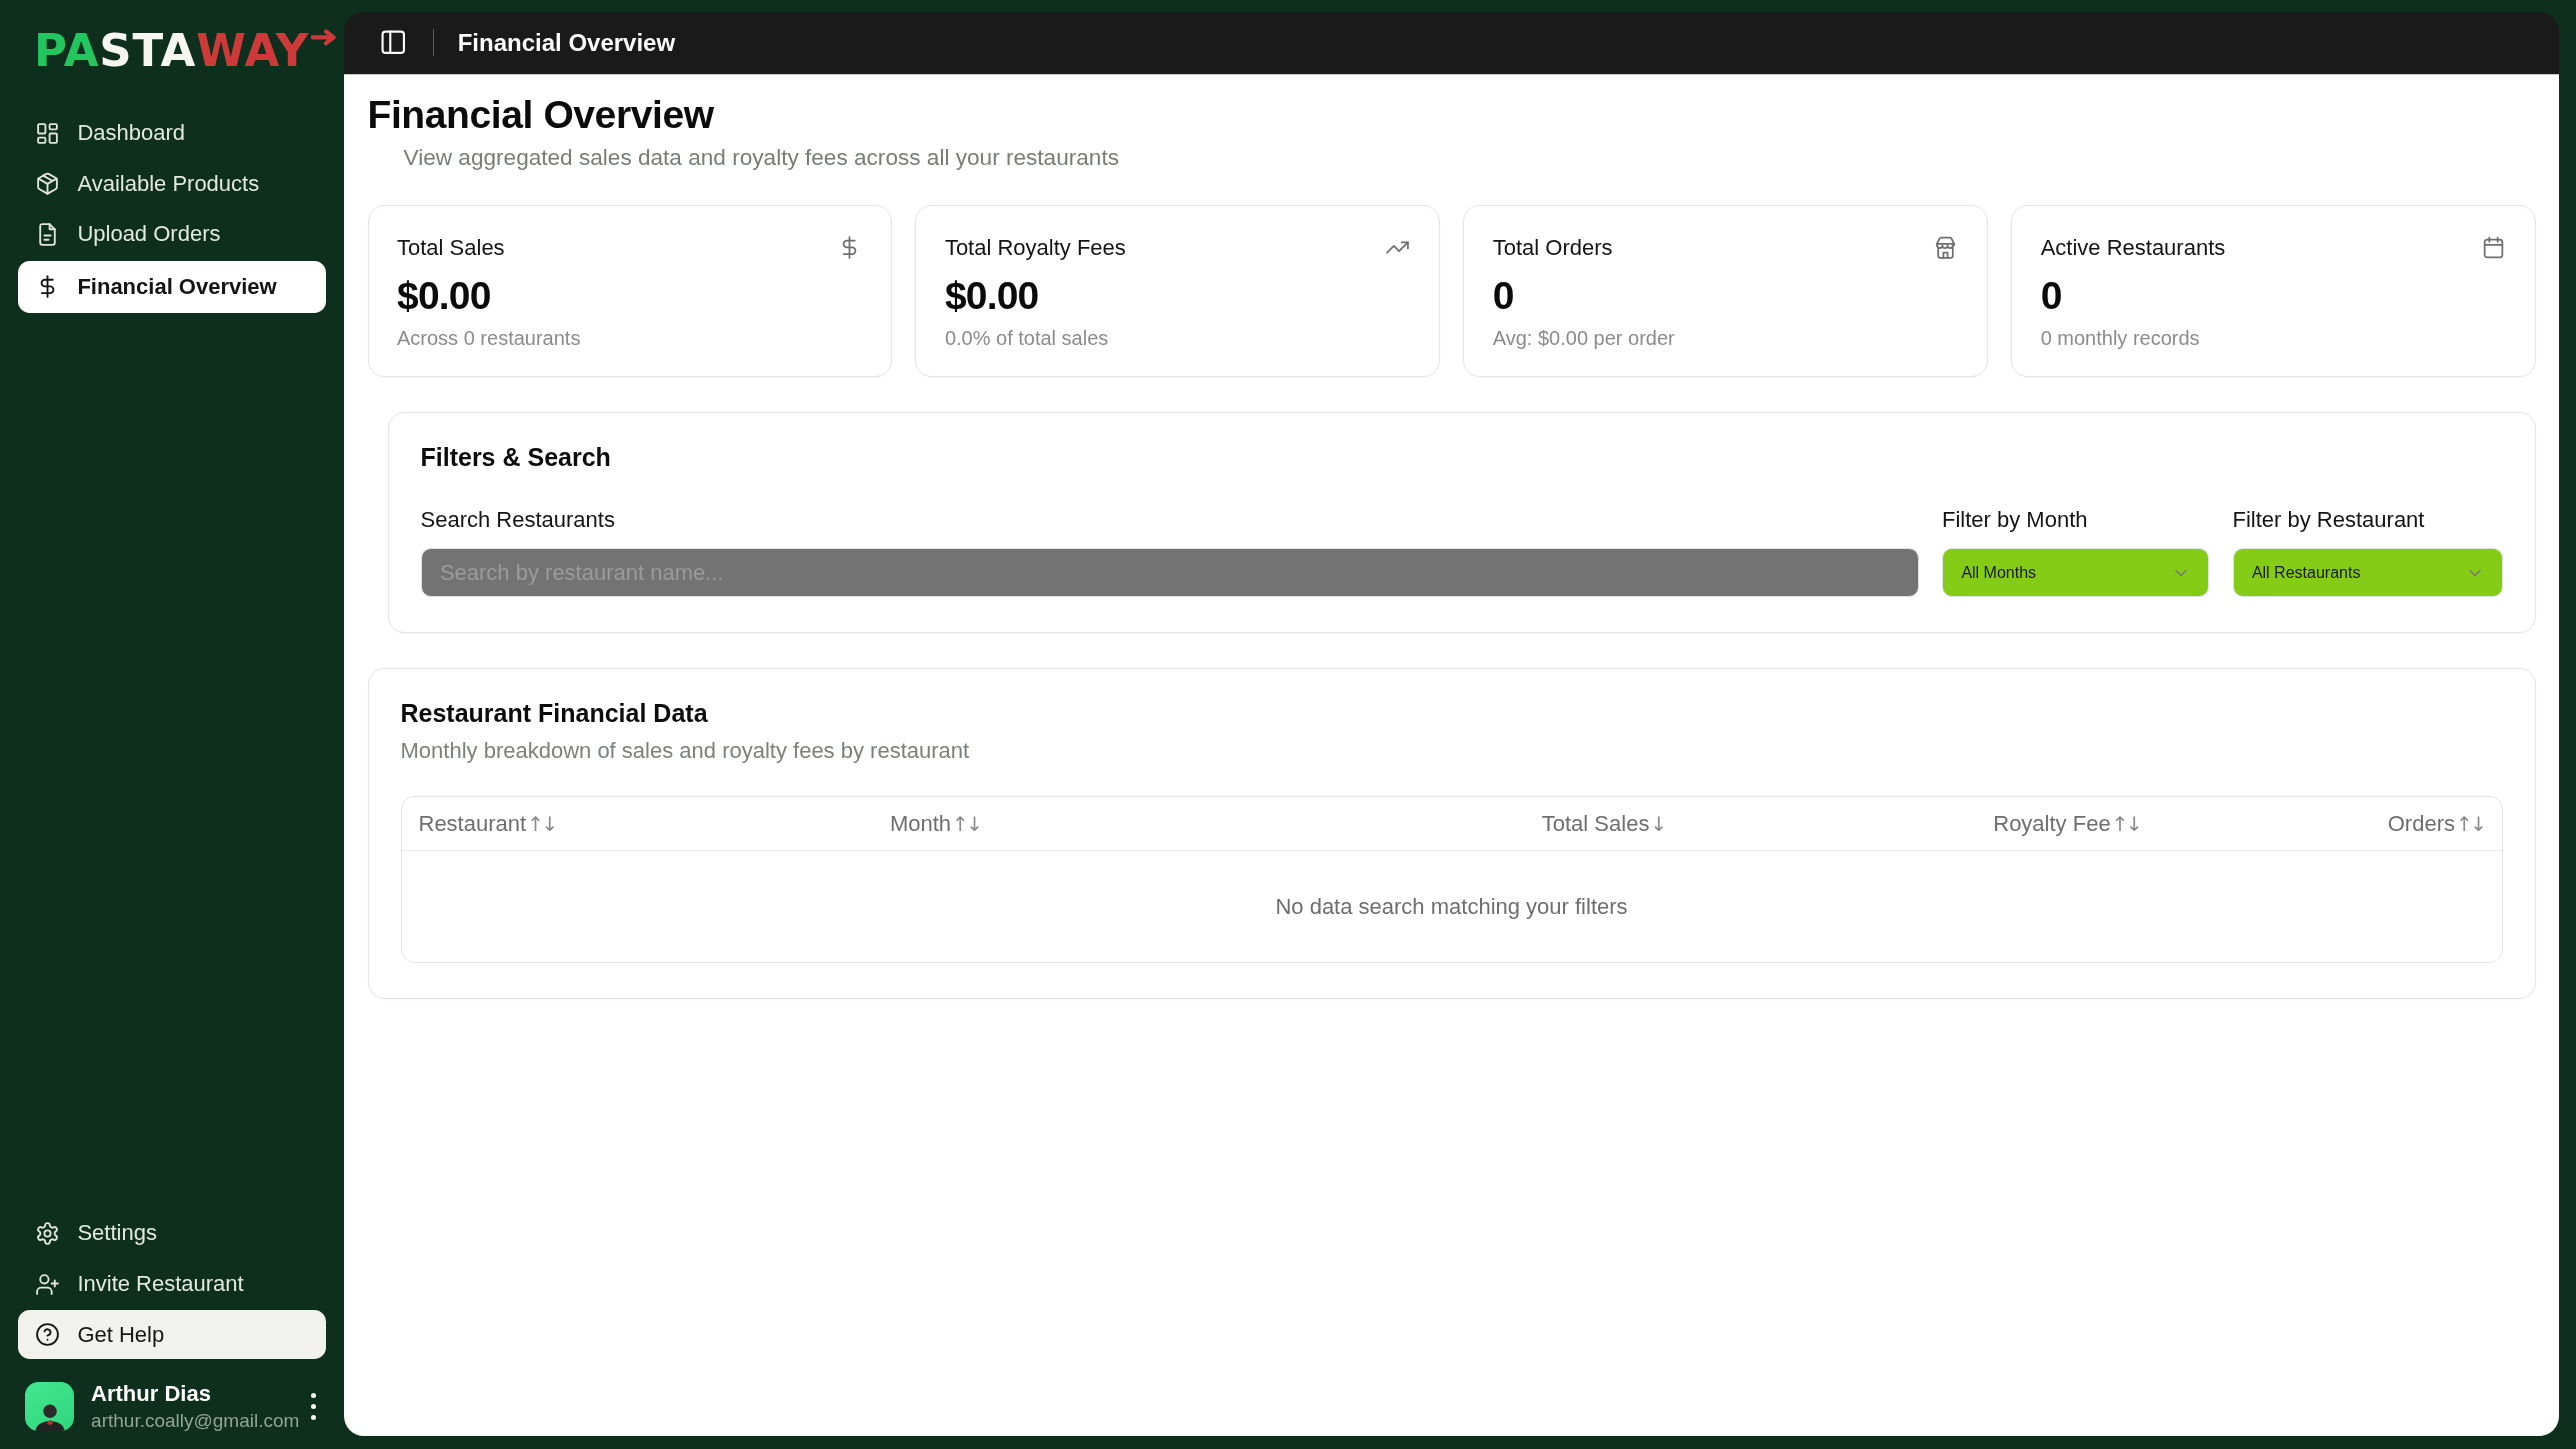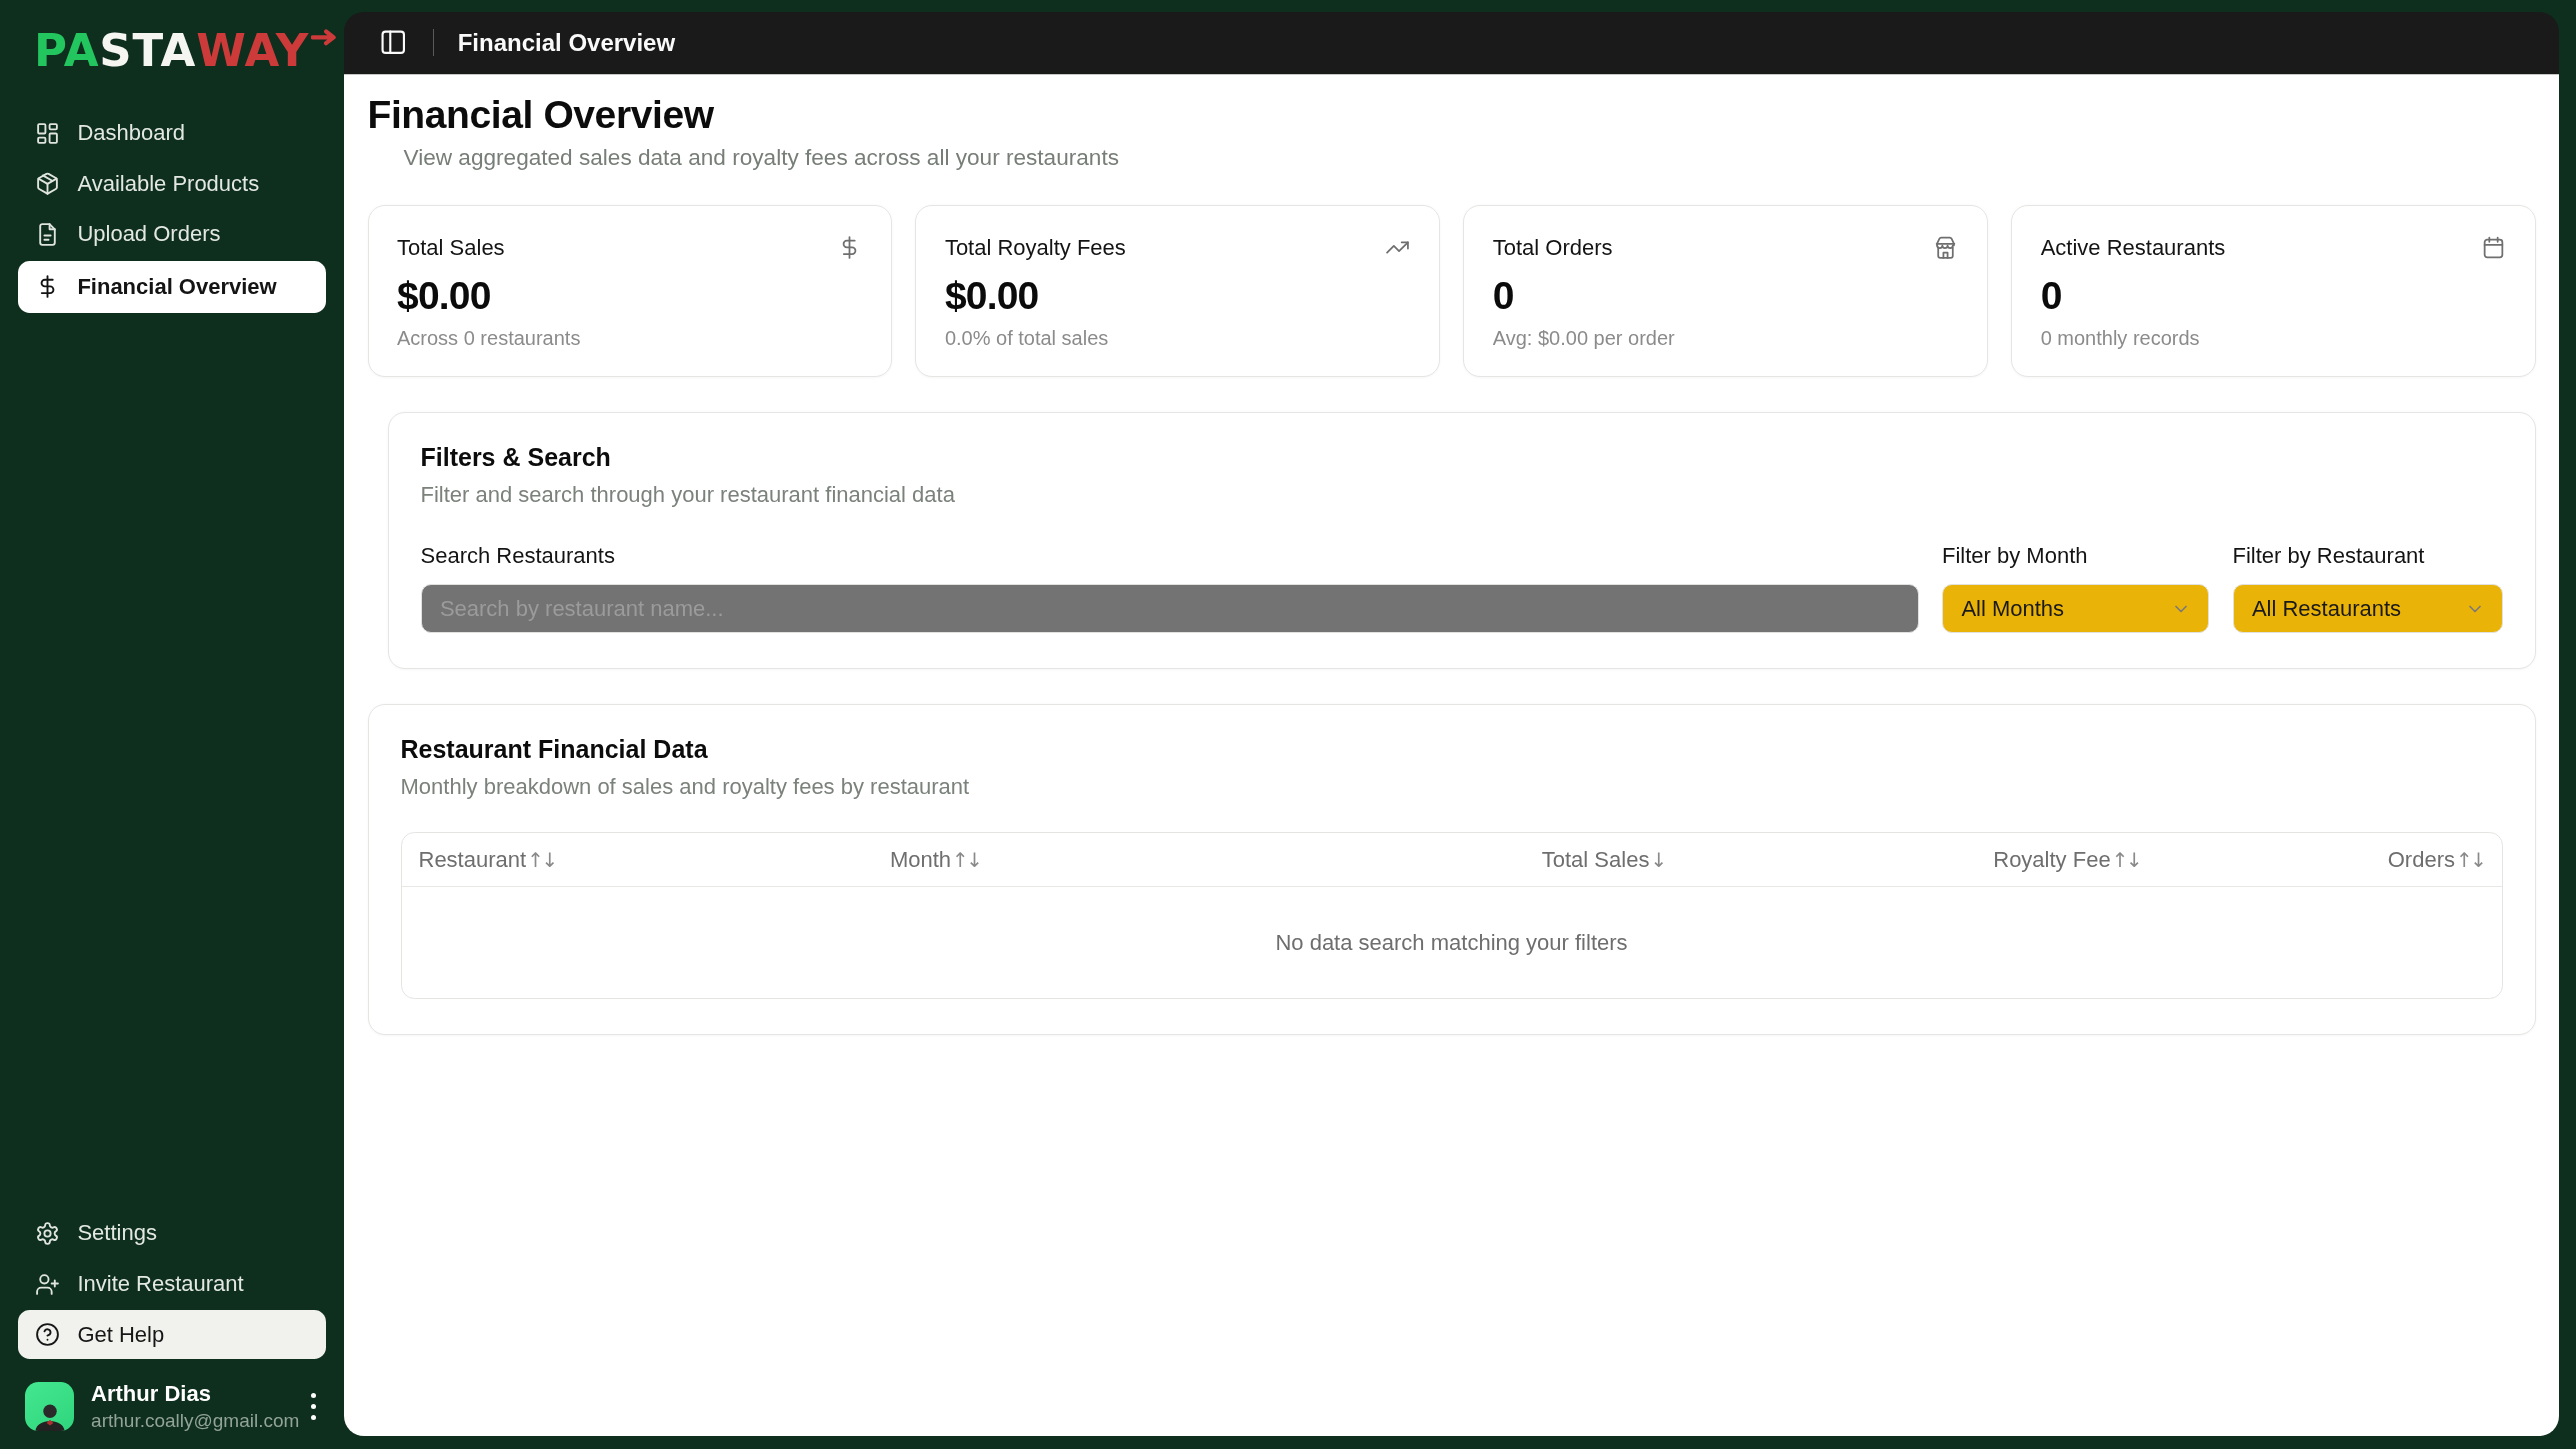--- a/index.html
+++ b/index.html
@@ -120,22 +120,22 @@
   .grow { flex:1; }
   .search-input {
     height:49px; border:1.7px solid #e1e1df; border-radius:10px;
     font-size:22px; padding:0 18.4px; color:#141414; width:100%;
     font-family:"Liberation Sans", sans-serif; outline:none; background:#737373;
   }
   .search-input::placeholder { color:#9b9b9b; }
   .select {
     height:49px; border:1.7px solid #e1e1df; border-radius:10px;
     display:flex; align-items:center; justify-content:space-between;
-    padding:0 17px 0 18.4px; font-size:22px; color:#1a1a1a;
-    background:#eab308; cursor:pointer;
+    padding:0 17px 0 18.4px; font-size:16px; color:#1a1a1a;
+    background:#84cc16; cursor:pointer;
   }
   .select .chev { width:20px; height:20px; color:#7a7a7a; }
   .w-month { width:267px; }
   .w-rest { width:270px; }
 
   
   .table-card { margin-top:35px; }
   .table-wrap {
     margin-top:32px; border:1.7px solid #e4e4e2; border-radius:13.4px; overflow:hidden;
   }
@@ -336,21 +336,20 @@
               </svg>
           </span>
         </div>
         <div class="stat-value">0</div>
         <div class="stat-sub">0 monthly records</div>
       </div>
     </div>
 
     <div class="section-card filters-card">
       <div class="card-title">Filters &amp; Search</div>
-      <div class="card-subtitle">Filter and search through your restaurant financial data</div>
       <div class="filters-row">
         <div class="field grow">
           <span class="field-label">Search Restaurants</span>
           <input class="search-input" type="text" placeholder="Search by restaurant name..." style="">
         </div>
         <div class="field w-month">
           <span class="field-label">Filter by Month</span>
           <div class="select">
             <span>All Months</span>
             <span class="chev">

